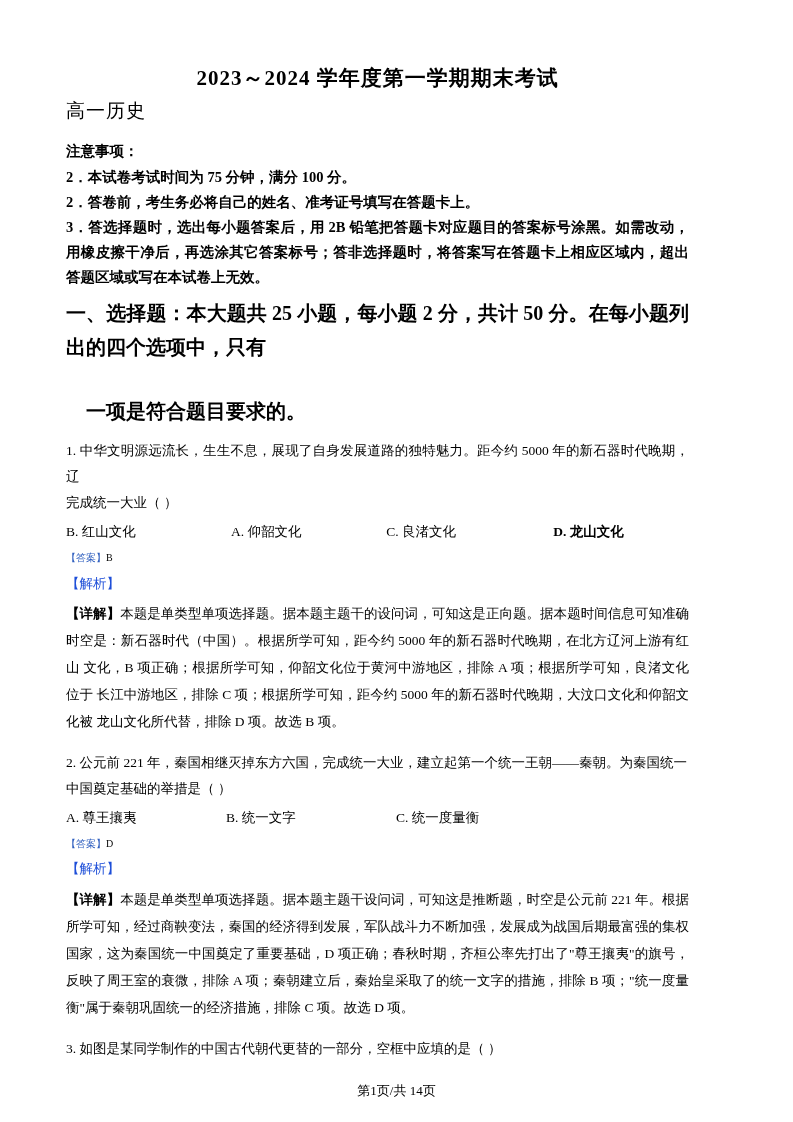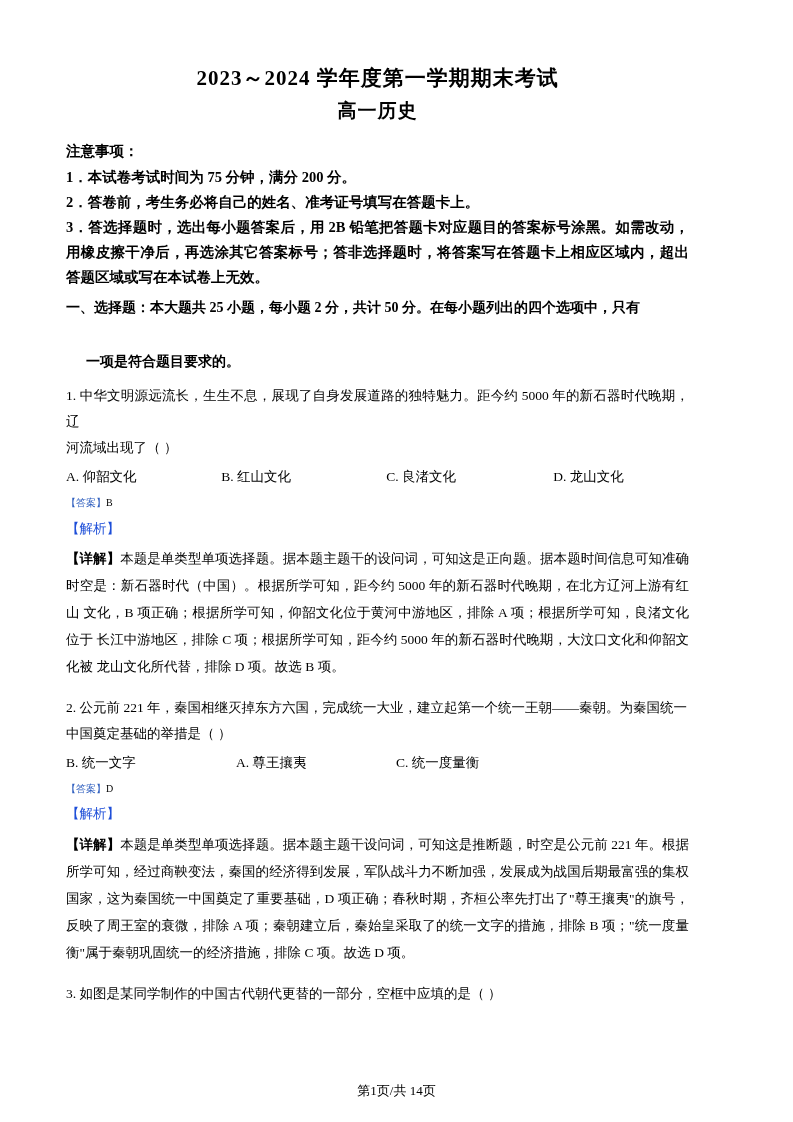--- a/index.html
+++ b/index.html
@@ -24,39 +24,39 @@
   }
   .title-main {
     text-align: center;
     font-size: 21px;
     font-weight: bold;
     letter-spacing: 1px;
     margin-top: 18px;
     margin-bottom: 6px;
   }
   .title-sub {
-    text-align: center;
+    text-align: left;
     font-size: 19px;
-    font-weight: bold;
+    font-weight: normal;
     letter-spacing: 1px;
     margin-bottom: 18px;
   }
   .notice-head {
     font-size: 14.5px;
     font-weight: bold;
     margin-bottom: 4px;
   }
   .notice-item {
     font-size: 14.5px;
     font-weight: bold;
     line-height: 1.72;
     text-align: justify;
   }
   .section-head {
-    font-size: 14px;
+    font-size: 20px;
     font-weight: bold;
     line-height: 1.72;
     text-align: justify;
     margin-top: 6px;
     text-indent: 0;
   }
   .section-head .indent {
     display: block;
     padding-left: 20px;
     margin-top: 30px;
@@ -75,21 +75,21 @@
     line-height: 1.95;
     display: flex;
     margin-top: 2px;
   }
   .options .opt {
     display: inline-block;
   }
   .opt-a { width: 160px; }
   .opt-b { width: 170px; }
   .opt-c { width: 172px; }
-  .opt-d { width: 140px; }
+  .opt-d { width: 140px; font-weight: bold; }
   .ans-line {
     font-size: 10px;
     line-height: 1.95;
     margin-top: 3px;
   }
   .brk {
     color: #2f5fbf;
   }
   .ans-val {
     color: #000000;
@@ -123,36 +123,36 @@
 </style>
 </head>
 <body>
 
 <div class="page">
 
   <div class="title-main">2023～2024 学年度第一学期期末考试</div>
   <div class="title-sub">高一历史</div>
 
   <div class="notice-head">注意事项：</div>
-  <div class="notice-item">1．本试卷考试时间为 75 分钟，满分 200 分。</div>
+  <div class="notice-item">2．本试卷考试时间为 75 分钟，满分 100 分。</div>
   <div class="notice-item">2．答卷前，考生务必将自己的姓名、准考证号填写在答题卡上。</div>
   <div class="notice-item">3．答选择题时，选出每小题答案后，用 2B 铅笔把答题卡对应题目的答案标号涂黑。如需改动，用橡皮擦干净后，再选涂其它答案标号；答非选择题时，将答案写在答题卡上相应区域内，超出答题区域或写在本试卷上无效。</div>
 
   <div class="section-head">
     <span>一、选择题：本大题共 25 小题，每小题 2 分，共计 50 分。在每小题列出的四个选项中，只有</span>
     <span class="indent">一项是符合题目要求的。</span>
   </div>
 
   <div class="q-stem">
     <span>1. 中华文明源远流长，生生不息，展现了自身发展道路的独特魅力。距今约 5000 年的新石器时代晚期，辽</span>
-    <span class="cont">河流域出现了（    ）</span>
+    <span class="cont">完成统一大业（    ）</span>
   </div>
   <div class="options">
+    <span class="opt opt-b">B. 红山文化</span>
     <span class="opt opt-a">A. 仰韶文化</span>
-    <span class="opt opt-b">B. 红山文化</span>
     <span class="opt opt-c">C. 良渚文化</span>
     <span class="opt opt-d">D. 龙山文化</span>
   </div>
   <div class="ans-line">
     <span class="brk">【答案】</span><span class="ans-val">B</span>
   </div>
   <div class="analysis-label">【解析】</div>
   <div class="detail">
     <span class="lbl">【详解】</span><span>本题是单类型单项选择题。据本题主题干的设问词，可知这是正向题。据本题时间信息可知准确</span>
     <span>时空是：新石器时代（中国）。根据所学可知，距今约 5000 年的新石器时代晚期，在北方辽河上游有红山</span>
@@ -161,22 +161,22 @@
     <span>龙山文化所代替，排除 D 项。故选 B 项。</span>
   </div>
 
   <div class="spacer-sm"></div>
 
   <div class="q-stem">
     <span>2. 公元前 221 年，秦国相继灭掉东方六国，完成统一大业，建立起第一个统一王朝——秦朝。为秦国统一</span>
     <span class="cont">中国奠定基础的举措是（    ）</span>
   </div>
   <div class="options">
+    <span class="opt opt-a">A. 尊王攘夷</span>
     <span class="opt opt-b">B. 统一文字</span>
-    <span class="opt opt-a">A. 尊王攘夷</span>
     <span class="opt opt-c">C. 统一度量衡</span>
   </div>
   <div class="ans-line">
     <span class="brk">【答案】</span><span class="ans-val">D</span>
   </div>
   <div class="analysis-label">【解析】</div>
   <div class="detail">
     <span class="lbl">【详解】</span><span>本题是单类型单项选择题。据本题主题干设问词，可知这是推断题，时空是公元前 221 年。根据</span>
     <span>所学可知，经过商鞅变法，秦国的经济得到发展，军队战斗力不断加强，发展成为战国后期最富强的集权</span>
     <span>国家，这为秦国统一中国奠定了重要基础，D 项正确；春秋时期，齐桓公率先打出了"尊王攘夷"的旗号，</span>

